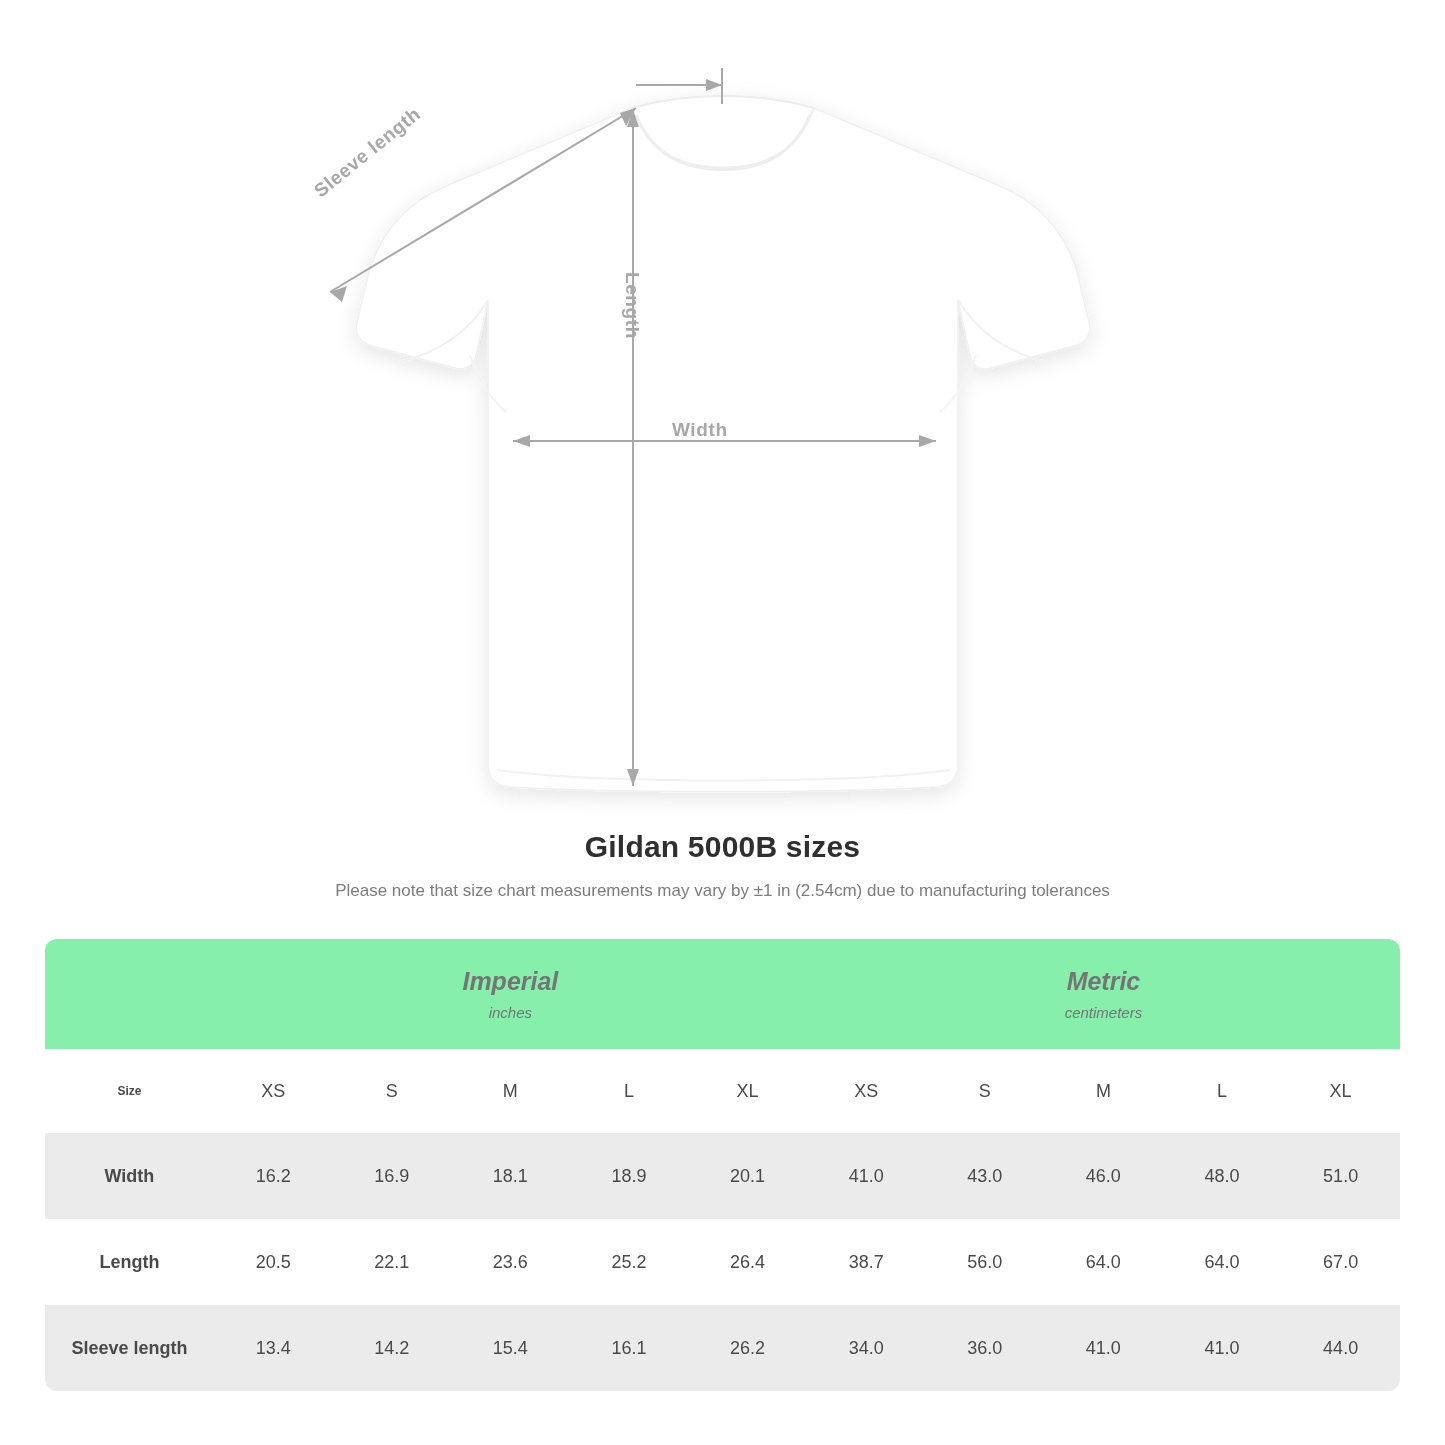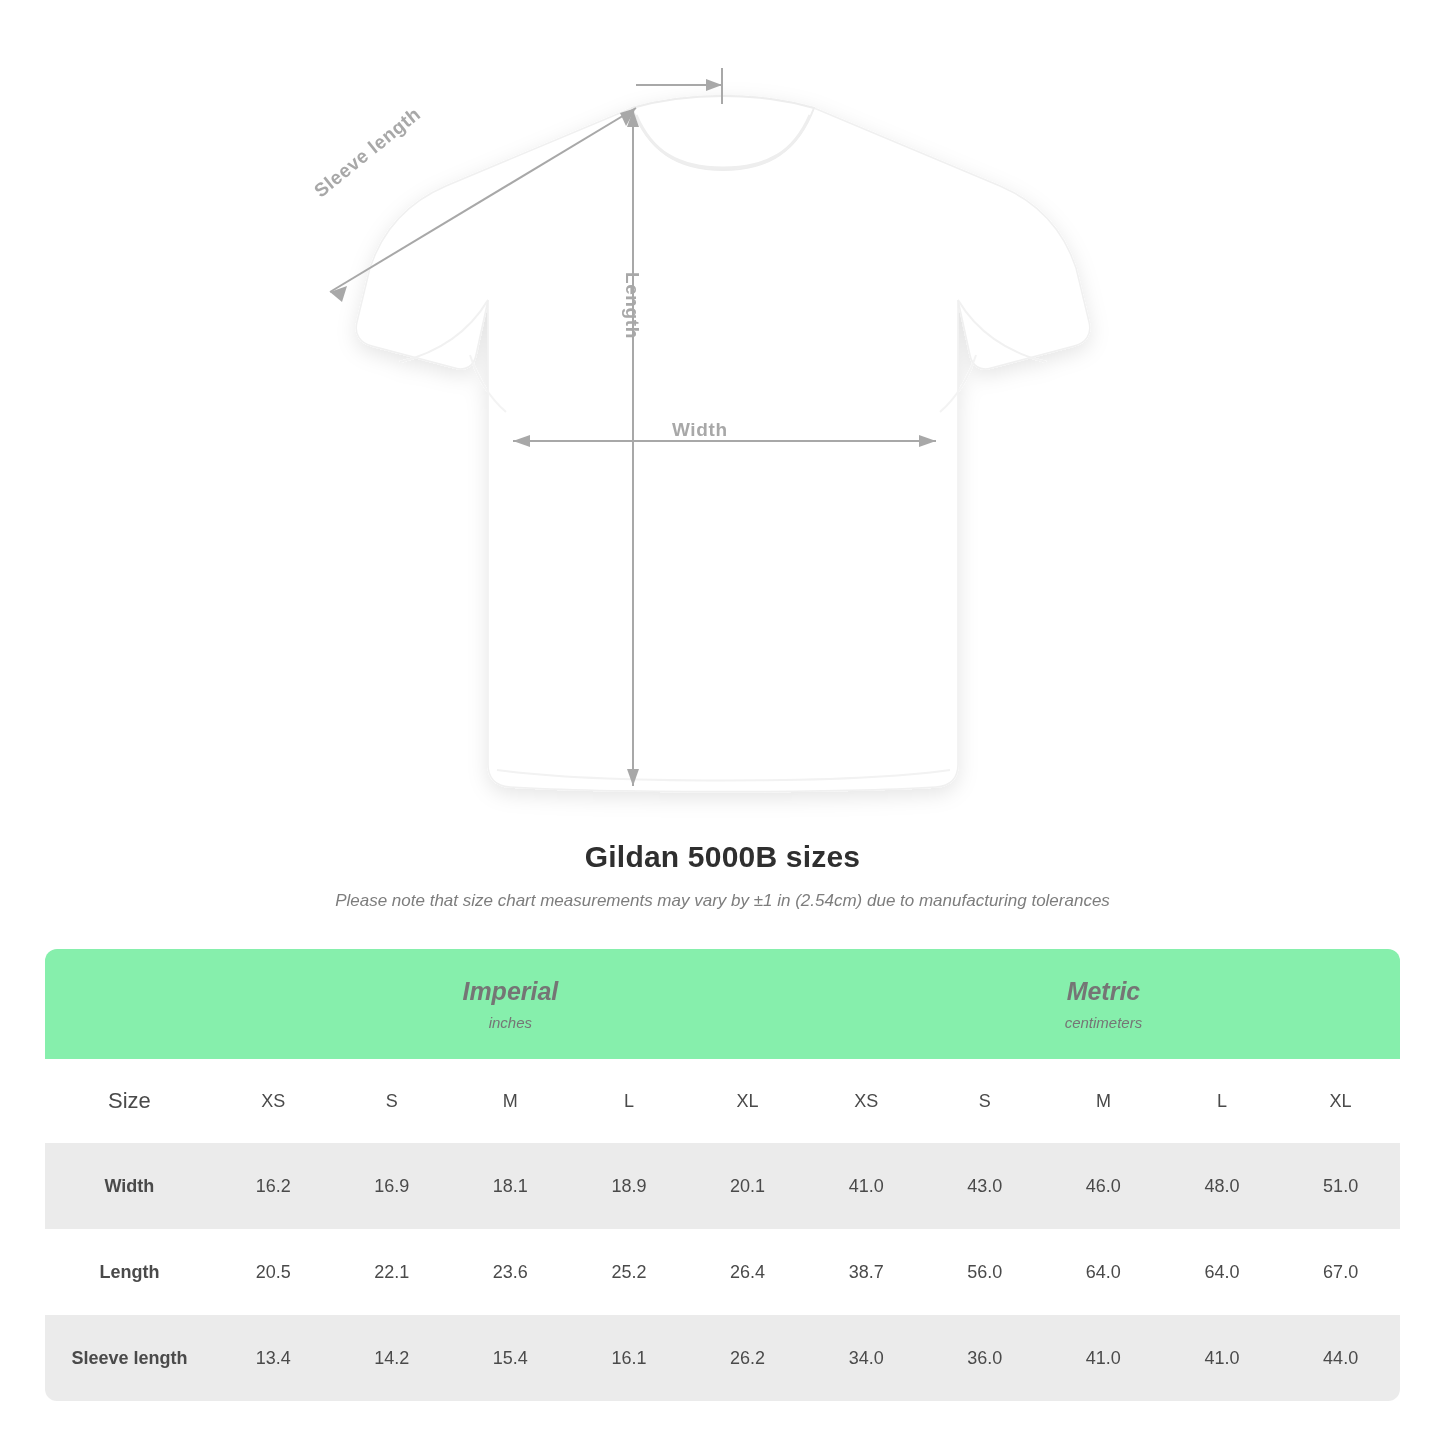--- a/index.html
+++ b/index.html
@@ -53,32 +53,30 @@
     transform-origin: left top;
   }
   #label-width {
     left: 672px;
     top: 419px;
   }
 
   
   .title-block {
     text-align: center;
-    margin-top: 10px;
   }
   .chart-title {
     font-size: 30px;
     font-weight: bold;
     color: #2f2f2f;
     margin: 0;
     letter-spacing: 0.2px;
   }
   .chart-note {
     font-size: 17px;
-    font-style: italic;
     color: #7d7d7d;
     margin-top: 17px;
   }
 
   
   .table-wrap {
     margin: 38px 45px 0 45px;
   }
   table.size-table {
     border-collapse: collapse;
@@ -115,22 +113,22 @@
     margin-top: 8px;
   }
   .header-row td {
     height: 82px;
     font-size: 18px;
     color: #4a4a4a;
     background: #ffffff;
     vertical-align: middle;
   }
   .header-row td.rowlabel {
-    font-weight: normal;
-    font-size: 22px;
+    font-weight: bold;
+    font-size: 12px;
     margin-top: 17px;
   }
   .data-row td {
     height: 84px;
     font-size: 18px;
     color: #4a4a4a;
     vertical-align: middle;
   }
   .data-row td.rowlabel {
     font-weight: bold;

